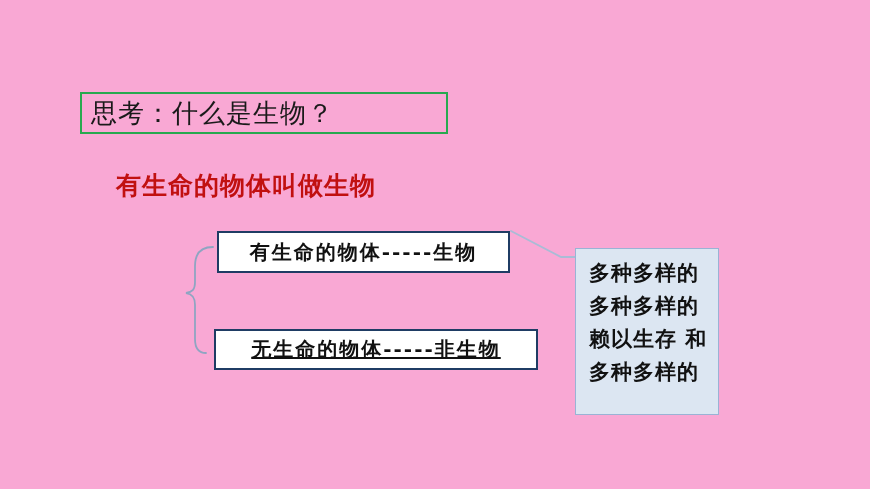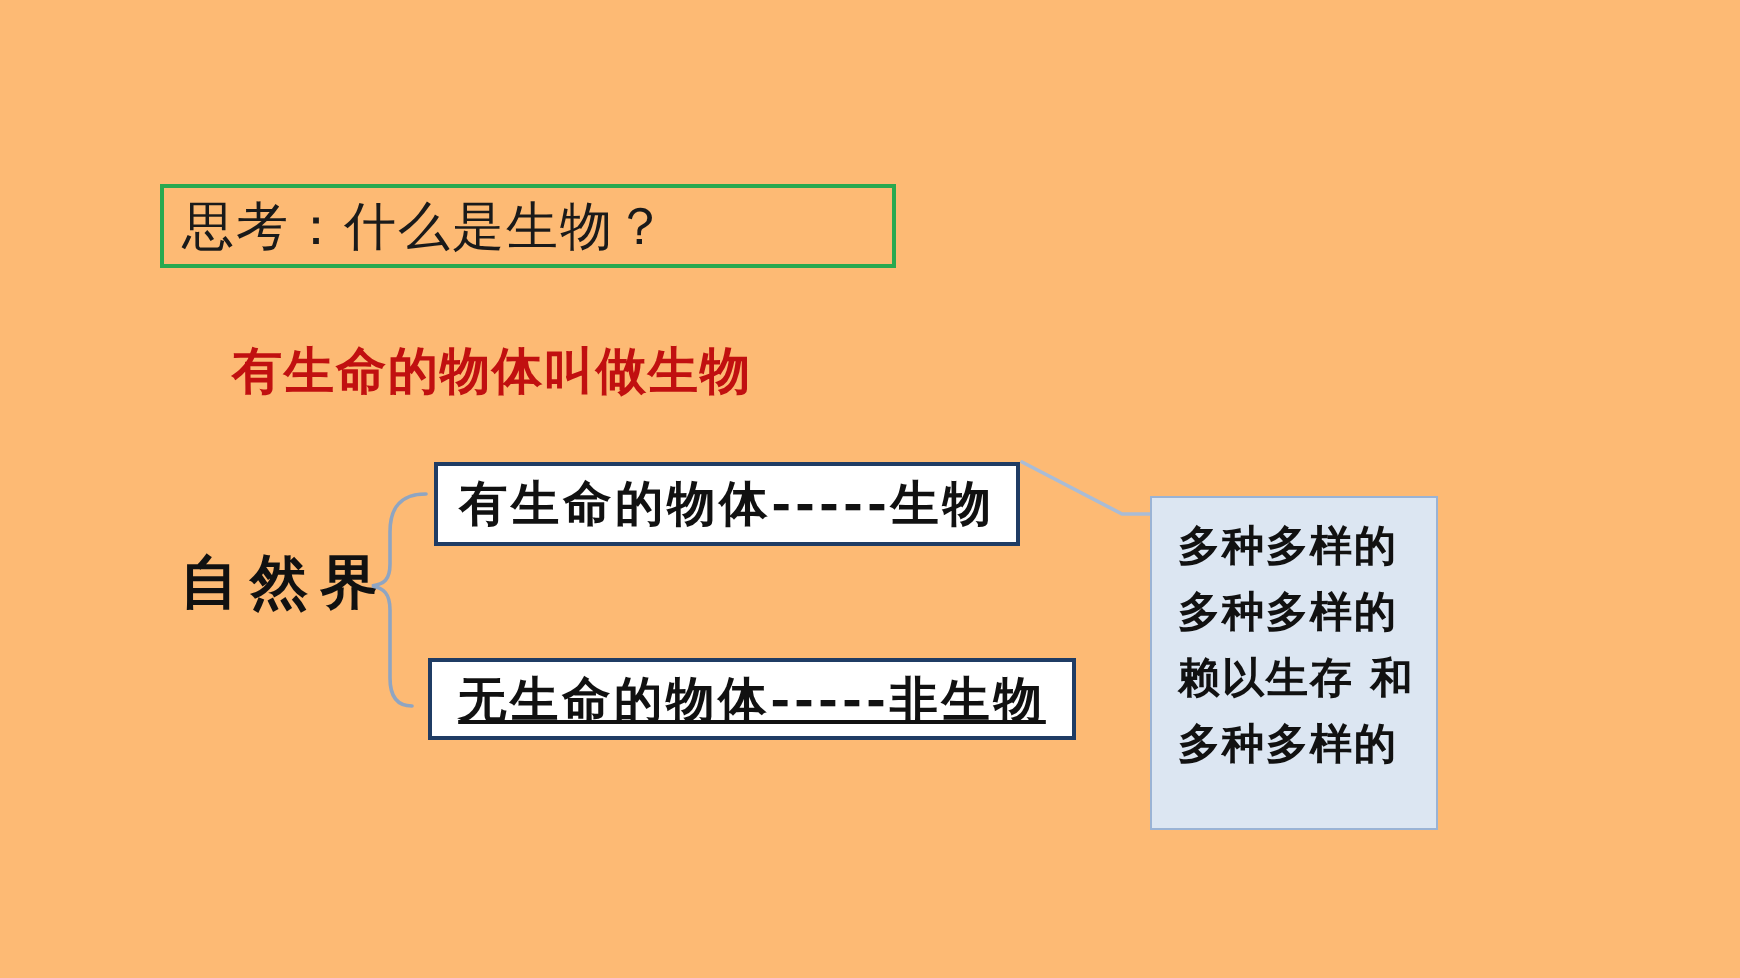--- a/index.html
+++ b/index.html
@@ -1,20 +1,20 @@
 <!DOCTYPE html>
 <html><head>
 <meta charset="utf-8">
 <style>
   html, body { margin: 0; padding: 0; background: #ffffff; }
   .slide {
     position: relative;
     width: 870px;
     height: 489px;
-    background: #fdba74;
+    background: #f9a8d4;
     overflow: hidden;
   }
   .hei { font-family: "Liberation Sans", sans-serif; }
   .kai { font-family: "DejaVu Serif", "Liberation Serif", serif; }
 
   .title-box {
     position: absolute;
     left: 80px; top: 92px;
     width: 368px; height: 42px;
     border: 2px solid #28a94f;
@@ -49,21 +49,21 @@
     white-space: nowrap;
   }
 
   .branch-box {
     position: absolute;
     border: 2.5px solid #1f3c64;
     box-sizing: border-box;
     display: flex;
     align-items: center;
     justify-content: center;
-    font-size: 24px;
+    font-size: 20px;
     font-weight: bold;
     color: #111111;
     letter-spacing: 2px;
     background: #ffffff;
     white-space: nowrap;
   }
   .branch-1 { left: 217px; top: 231px; width: 293px; height: 42px; }
   .branch-2 { left: 214px; top: 329px; width: 324px; height: 41px; text-decoration: underline; }
 
   .note-box {
@@ -93,21 +93,20 @@
 <body>
 
 <div class="slide">
 
   <div class="title-box hei">
     <span>思考：什么是生物？</span>
   </div>
 
   <div class="definition kai">有生命的物体叫做生物</div>
 
-  <div class="root-label kai">自然界</div>
 
   <svg class="overlay-svg" viewBox="0 0 870 489">
     <path d="M 213 247 C 200 247, 195 254, 195 266 L 195 282 C 195 290, 192 292, 186 293 C 192 294, 195 297, 195 305 L 195 339 C 195 350, 200 353, 206 353" fill="none" stroke="#8fa5c2" stroke-width="1.8" stroke-linecap="round"></path>
     <path d="M 511 231 L 561 257 L 607 257" fill="none" stroke="#a9bcd6" stroke-width="1.8" stroke-linecap="round"></path>
   </svg>
 
   <div class="branch-box branch-1 kai">
     <span>有生命的物体-----生物</span>
   </div>
 

